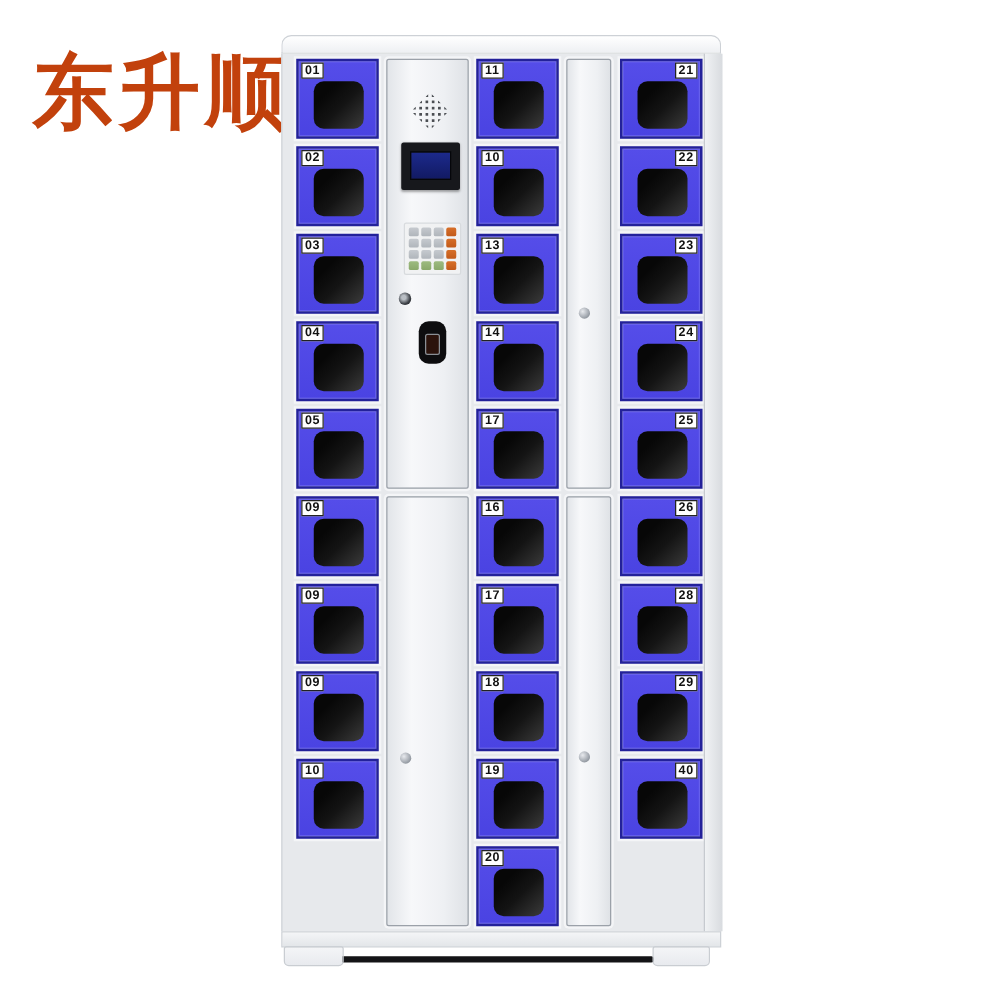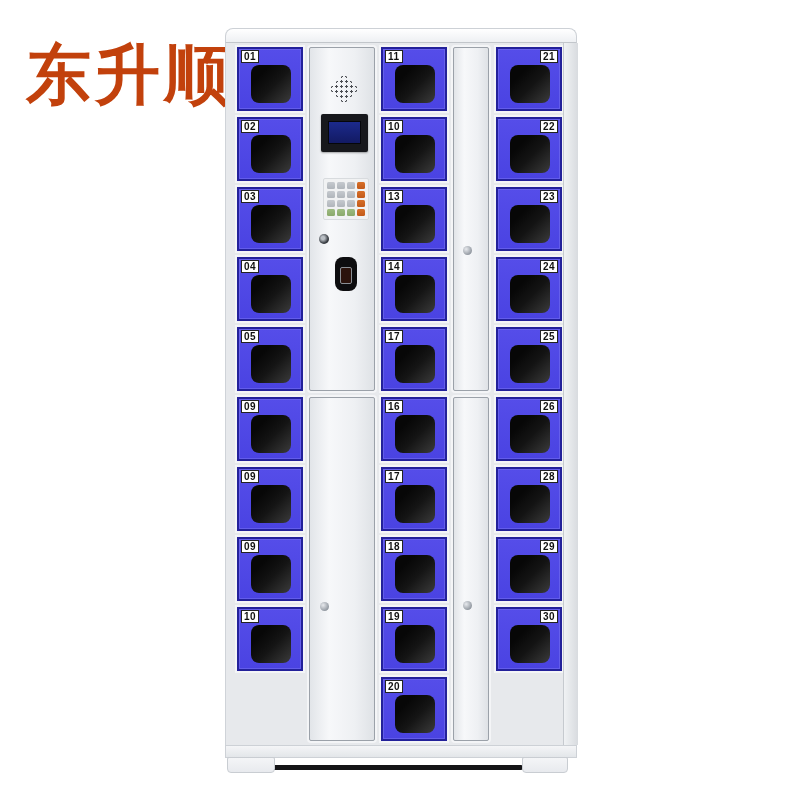--- a/index.html
+++ b/index.html
@@ -237,21 +237,21 @@
   </div>
           <div class="door tag-right">
     <span class="tag">28</span>
     <span class="window"></span>
   </div>
           <div class="door tag-right">
     <span class="tag">29</span>
     <span class="window"></span>
   </div>
           <div class="door tag-right">
-    <span class="tag">30</span>
+    <span class="tag">40</span>
     <span class="window"></span>
   </div>
         </div>
 
       <div class="sideband"></div>
     </div>
 
     <div class="baseband"></div>
     <div class="shadow"></div>
     <div class="foot foot-l"></div>

